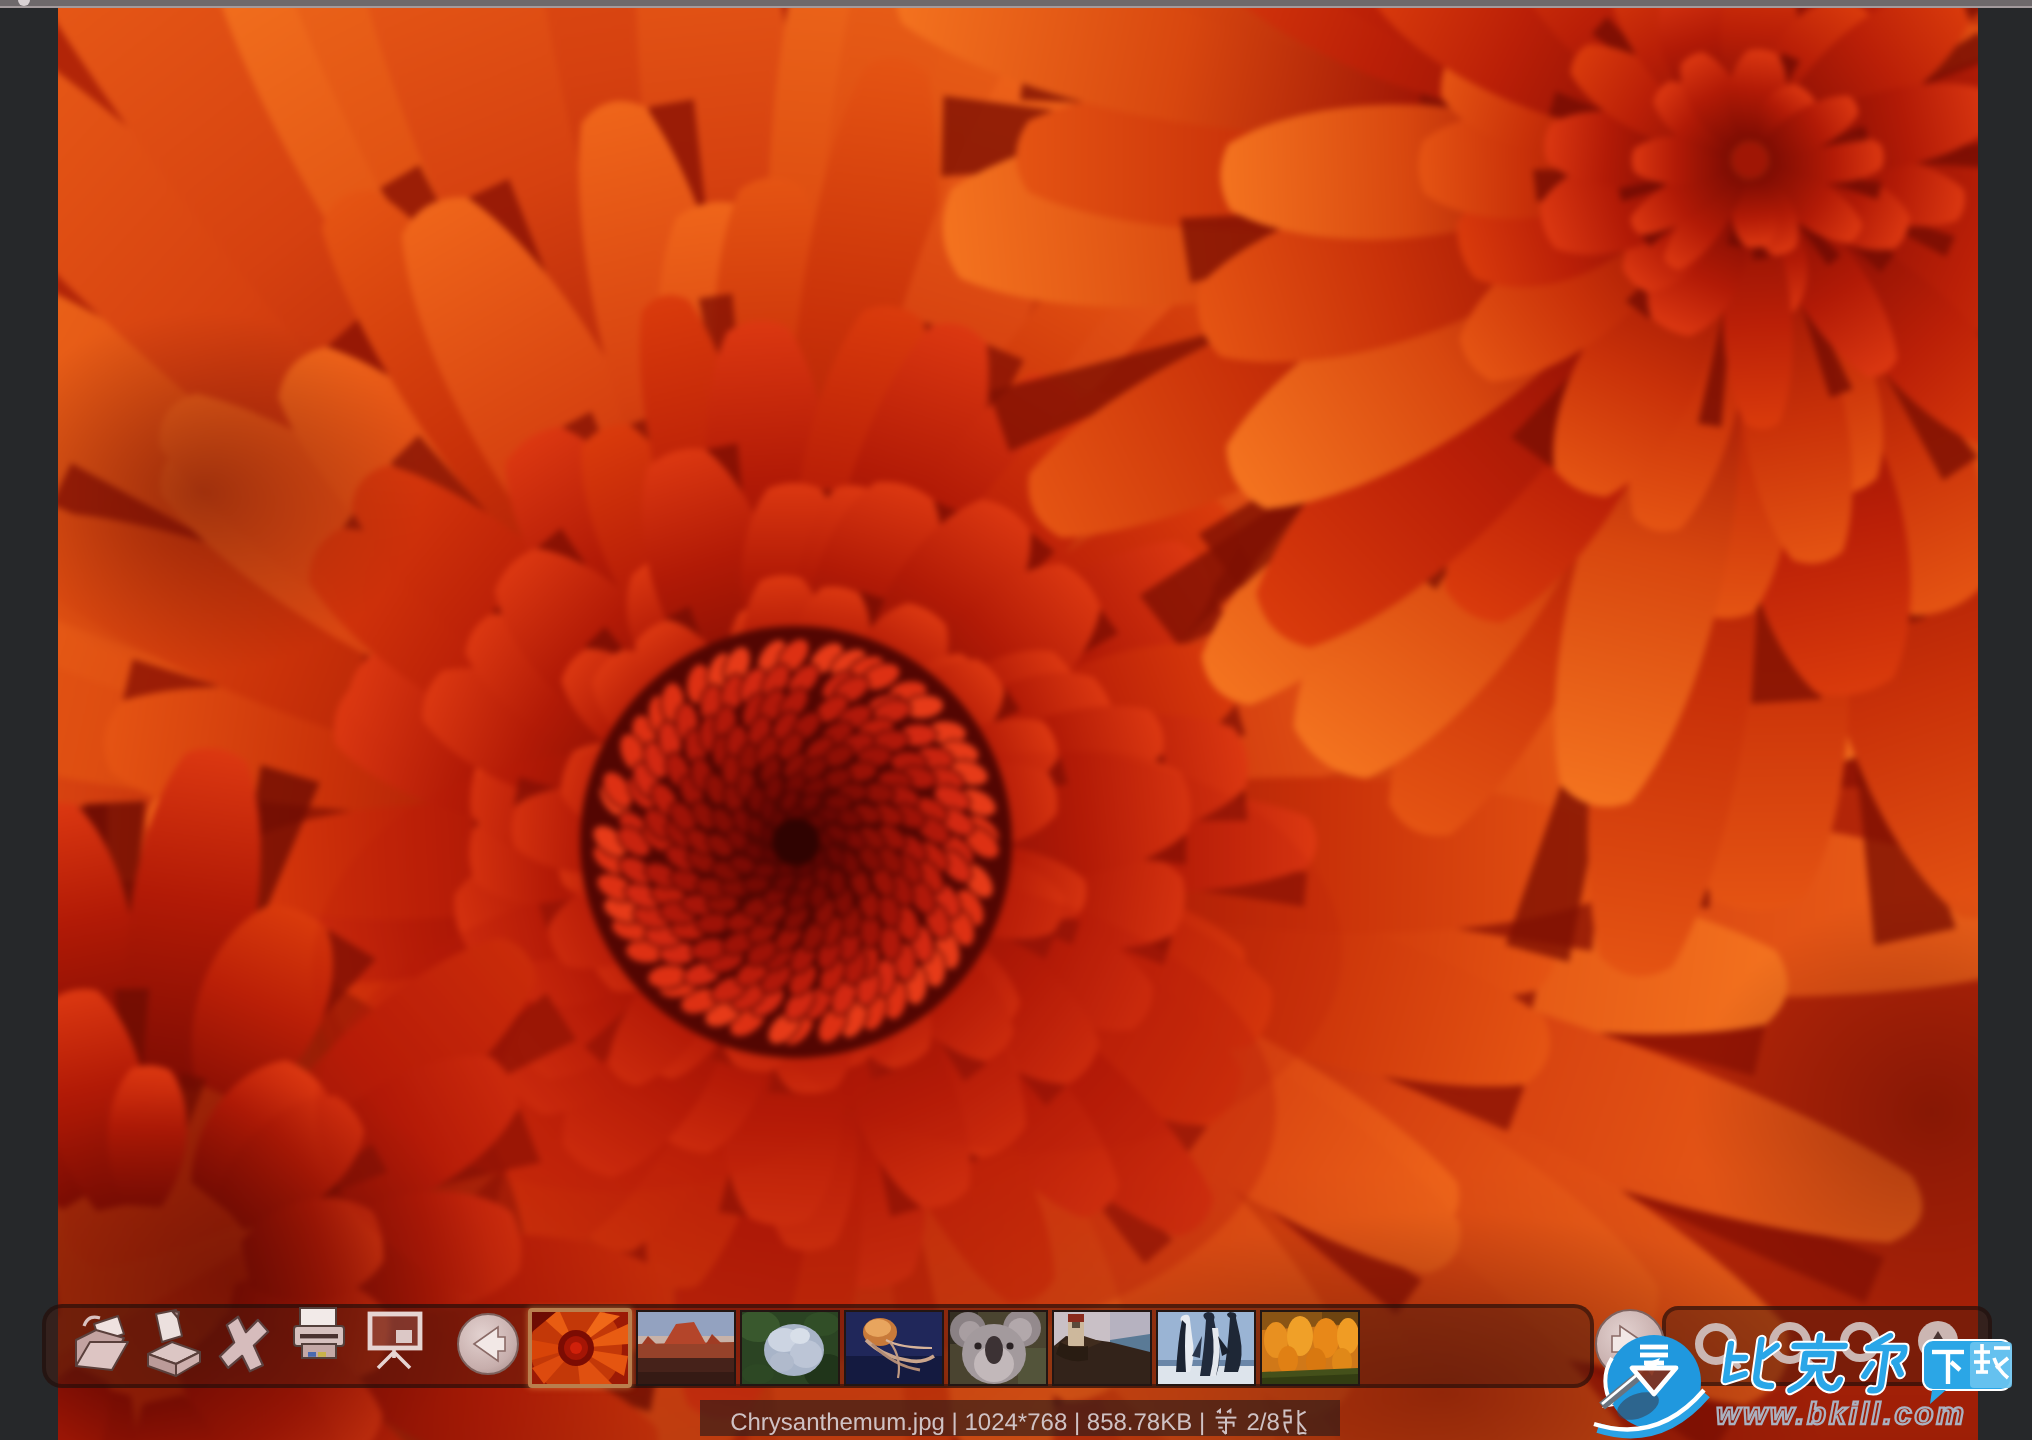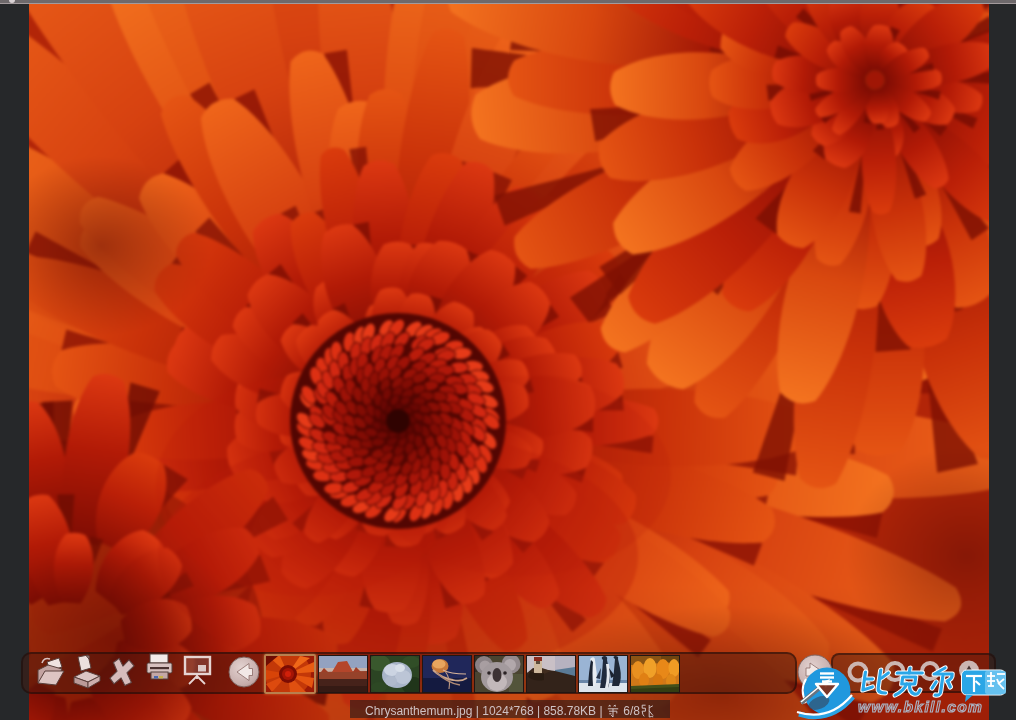--- a/index.html
+++ b/index.html
@@ -1194,21 +1194,21 @@
       <g stroke="#cfc2c4" stroke-width="1" fill="none">
         <path d="M1.5,2.2 L3,1 L3,2.8"></path>
         <path d="M6.5,2.2 L8.2,1 L8.2,2.8"></path>
         <path d="M0.8,4.8 L11.2,4.8"></path>
         <path d="M2,7.2 L9.8,7.2 L9.8,9.4"></path>
         <path d="M6,4.8 L6,13"></path>
         <path d="M6,13 L4.2,11.2"></path>
         <path d="M2.2,9.8 L4.4,9.8"></path>
       </g>
     </svg>
-<span> 6/8</span>
+<span> 2/8</span>
 <svg width="13" height="14" viewBox="0 0 13 14" style="margin:0 1px">
       <g stroke="#cfc2c4" stroke-width="1" fill="none">
         <path d="M4.6,1.2 L1.2,1.2 L1.2,4.2 L4.4,4.2 L4.4,7.2 L1.2,7.2 Q1.4,10.8 3.2,12.4"></path>
         <path d="M8.2,1 L8.2,13"></path>
         <path d="M8.2,3.8 L11.8,1.8"></path>
         <path d="M8.2,6.8 L12,11.6"></path>
         <path d="M8.2,13 Q10.4,12.2 12.2,12.8"></path>
       </g>
     </svg>
 </div>

